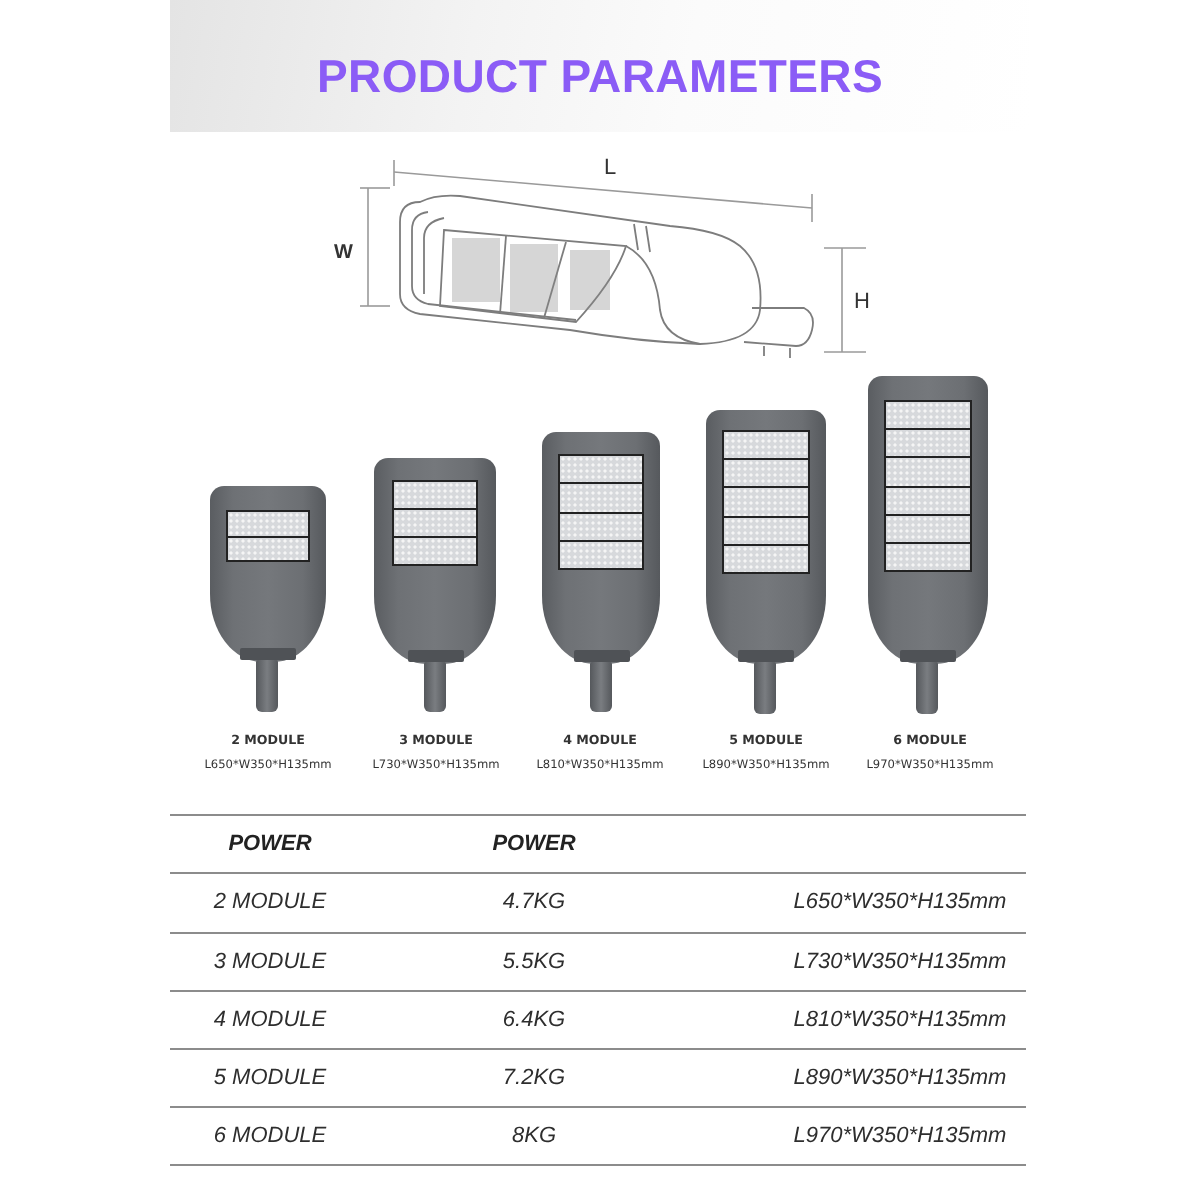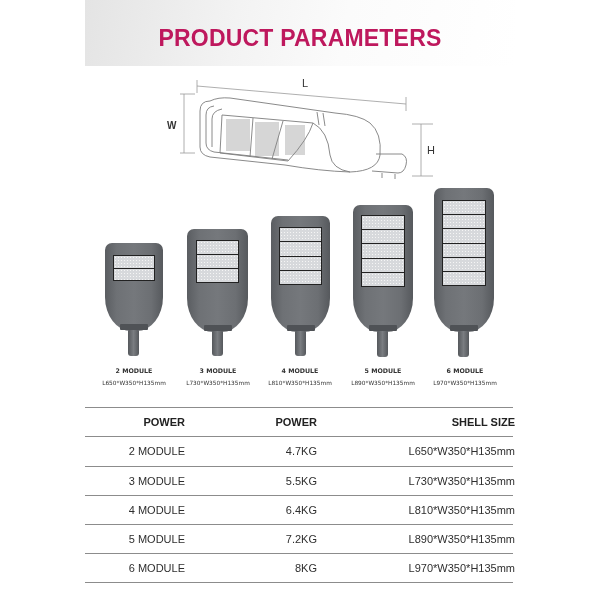--- a/index.html
+++ b/index.html
@@ -5,21 +5,21 @@
   * { box-sizing: border-box; margin: 0; padding: 0; }
   html, body { width: 600px; height: 600px; background: #ffffff; overflow: hidden; }
   body { position: relative; font-family: "Liberation Sans", "DejaVu Sans", sans-serif; color: #333; }
 
   .banner {
     position: absolute; left: 85px; top: 0; width: 430px; height: 66px;
     background: linear-gradient(100deg, #e4e4e4 0%, #f3f3f3 35%, #fbfbfb 60%, #ffffff 100%);
   }
   .title {
     position: absolute; left: 0; top: 25px; width: 600px; text-align: center;
-    font-size: 23px; font-weight: bold; color: #be185d; letter-spacing: 0.2px;
+    font-size: 23px; font-weight: bold; color: #8b5cf6; letter-spacing: 0.2px;
   }
 
   .diagram { position: absolute; left: 150px; top: 65px; width: 300px; height: 125px; }
 
   .lamp { position: absolute; }
   .lamp-head {
     position: absolute; left: 0; top: 0; width: 100%;
     background: linear-gradient(90deg, #5a5d61 0%, #6e7175 20%, #75787c 50%, #6c6f73 80%, #56595d 100%);
     border-radius: 7px 7px 26px 26px / 7px 7px 34px 34px;
   }
@@ -48,21 +48,21 @@
   }
   .cap-name { font-size: 6.3px; top: 367px; }
   .cap-dims { font-size: 5.8px; top: 380px; font-weight: normal; }
 
   .spec-table { position: absolute; left: 85px; top: 407px; width: 428px; }
   .spec-row {
     position: relative; height: 29.3px; border-top: 1.5px solid #8c8c8c;
     display: flex; align-items: center;
   }
   .spec-row:last-child { border-bottom: 1.5px solid #8c8c8c; }
-  .spec-cell { position: absolute; text-align: right; font-size: 11px; color: #2e2e2e; white-space: nowrap; }
+  .spec-cell { position: absolute; text-align: center; font-size: 11px; color: #2e2e2e; white-space: nowrap; font-style: italic; }
   .c1 { left: 0; width: 100px; }
   .c2 { left: 132px; width: 100px; }
   .c3 { left: 300px; width: 130px; }
   .spec-row.header .spec-cell { font-weight: bold; font-size: 11px; color: #222; }
 </style>
 </head>
 <body>
 
 <div class="banner"></div>
 <h1 class="title">PRODUCT PARAMETERS</h1>
@@ -183,21 +183,20 @@
 <div class="cap-dims" style="left:250px;">L810*W350*H135mm</div>
 <div class="cap-name" style="left:333px;">5 MODULE</div>
 <div class="cap-dims" style="left:333px;">L890*W350*H135mm</div>
 <div class="cap-name" style="left:415px;">6 MODULE</div>
 <div class="cap-dims" style="left:415px;">L970*W350*H135mm</div>
 
 <div class="spec-table">
   <div class="spec-row header">
     <span class="spec-cell c1">POWER</span>
     <span class="spec-cell c2">POWER</span>
-    <span class="spec-cell c3">SHELL SIZE</span>
   </div>
   <div class="spec-row">
     <span class="spec-cell c1">2 MODULE</span>
     <span class="spec-cell c2">4.7KG</span>
     <span class="spec-cell c3">L650*W350*H135mm</span>
   </div>
   <div class="spec-row">
     <span class="spec-cell c1">3 MODULE</span>
     <span class="spec-cell c2">5.5KG</span>
     <span class="spec-cell c3">L730*W350*H135mm</span>

